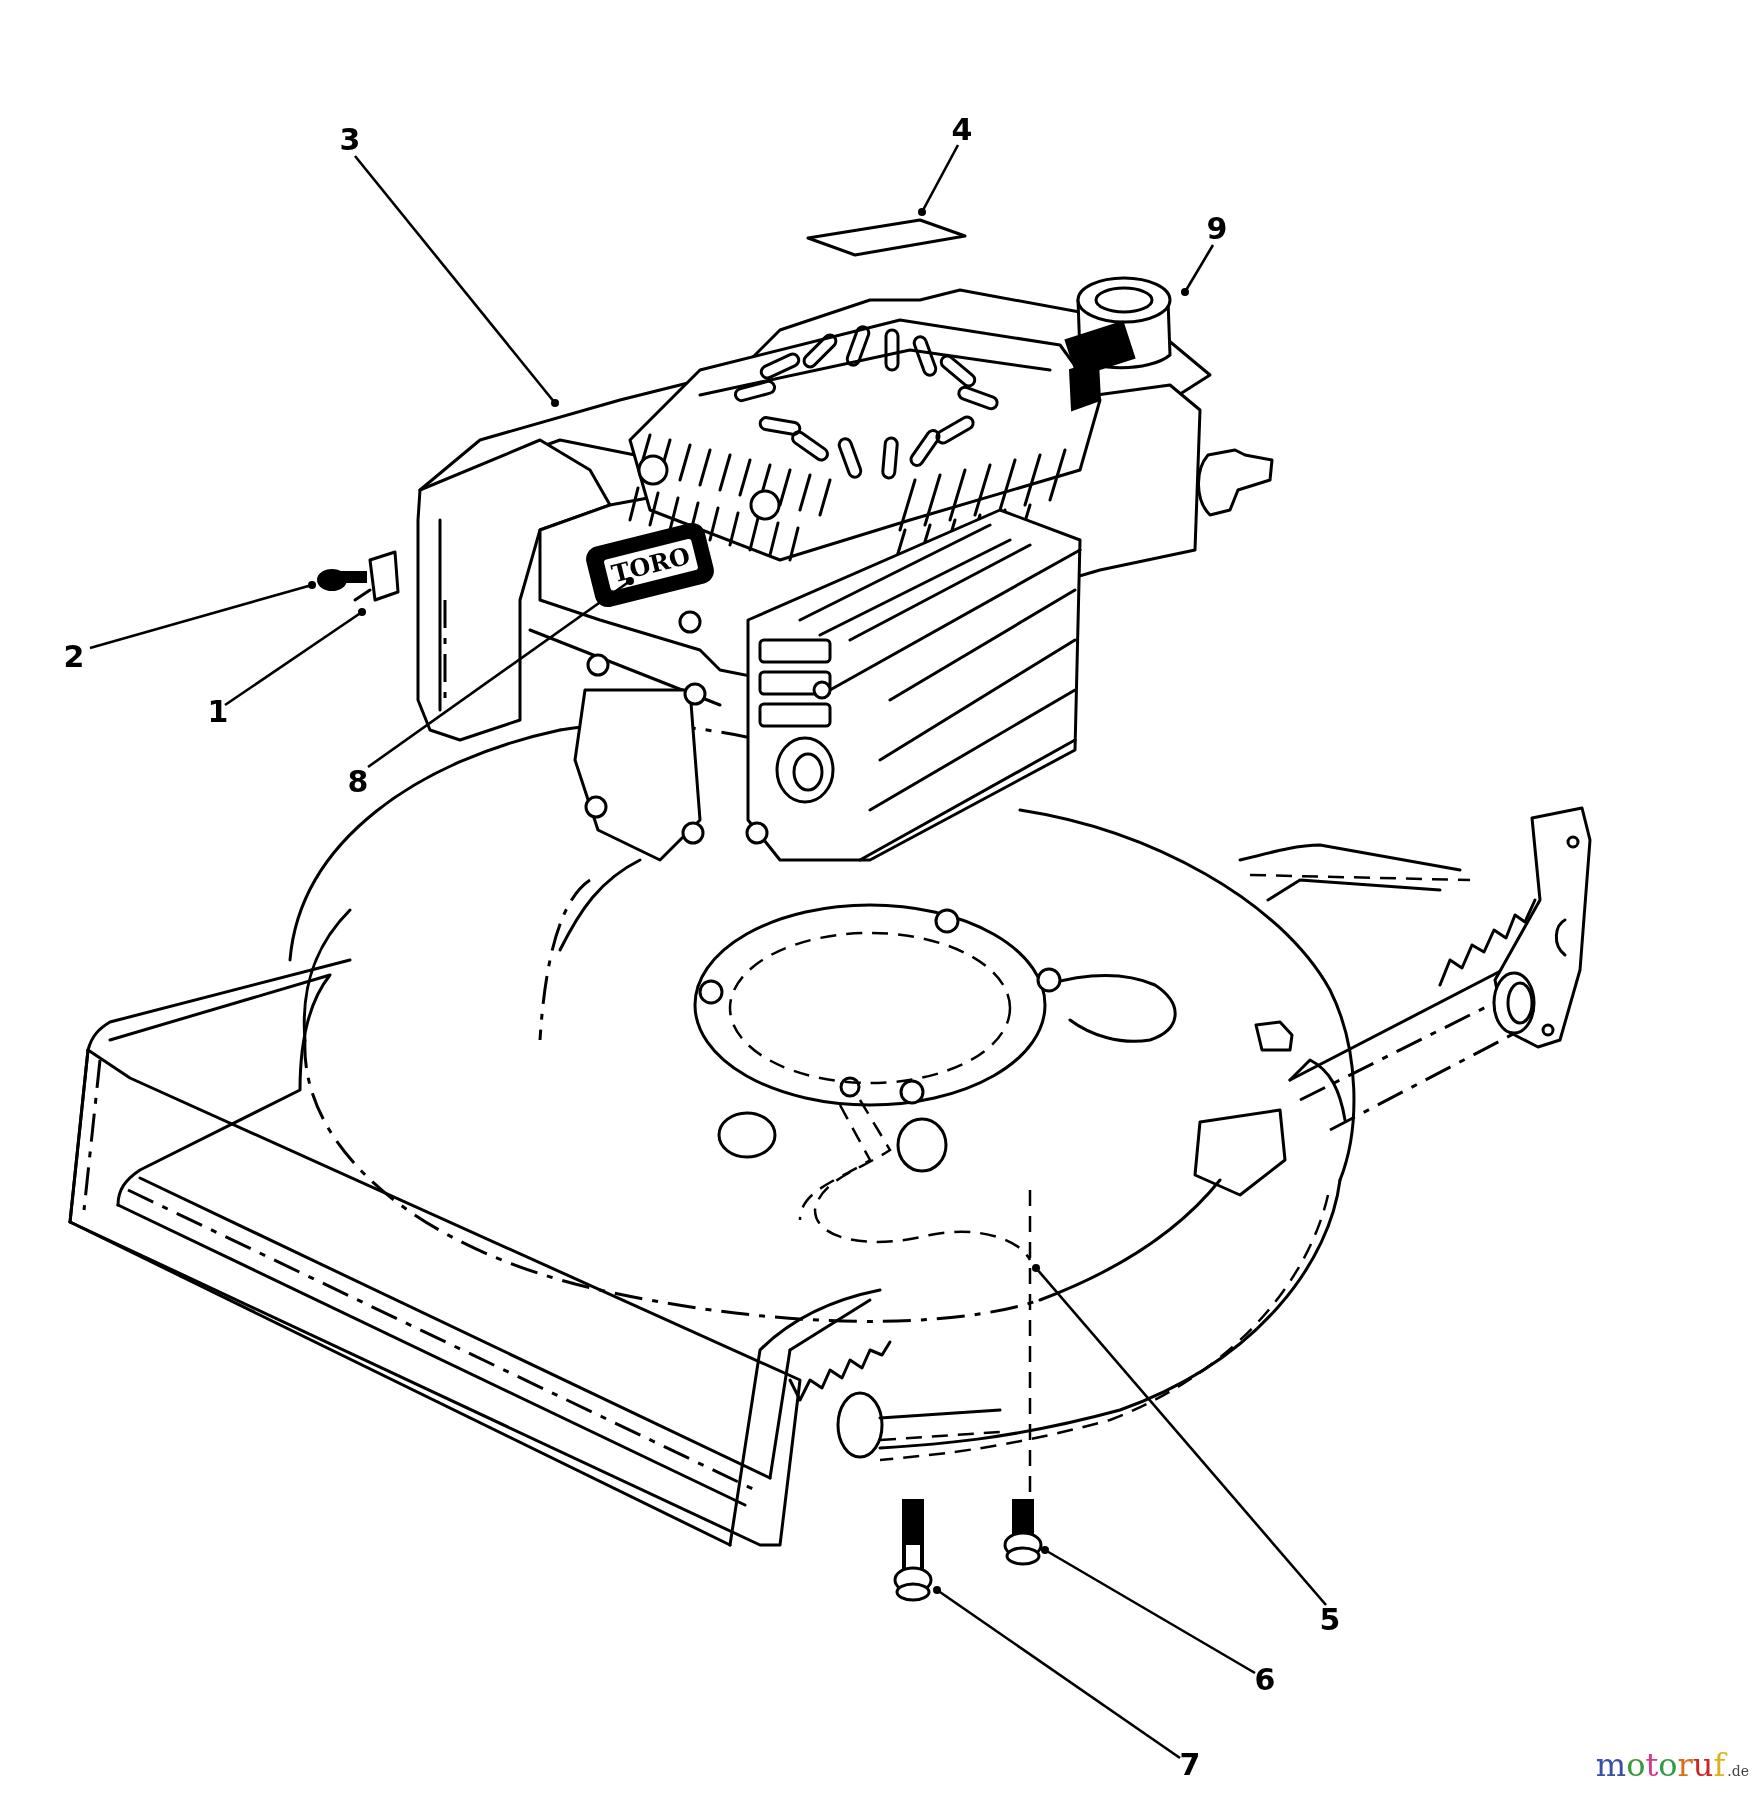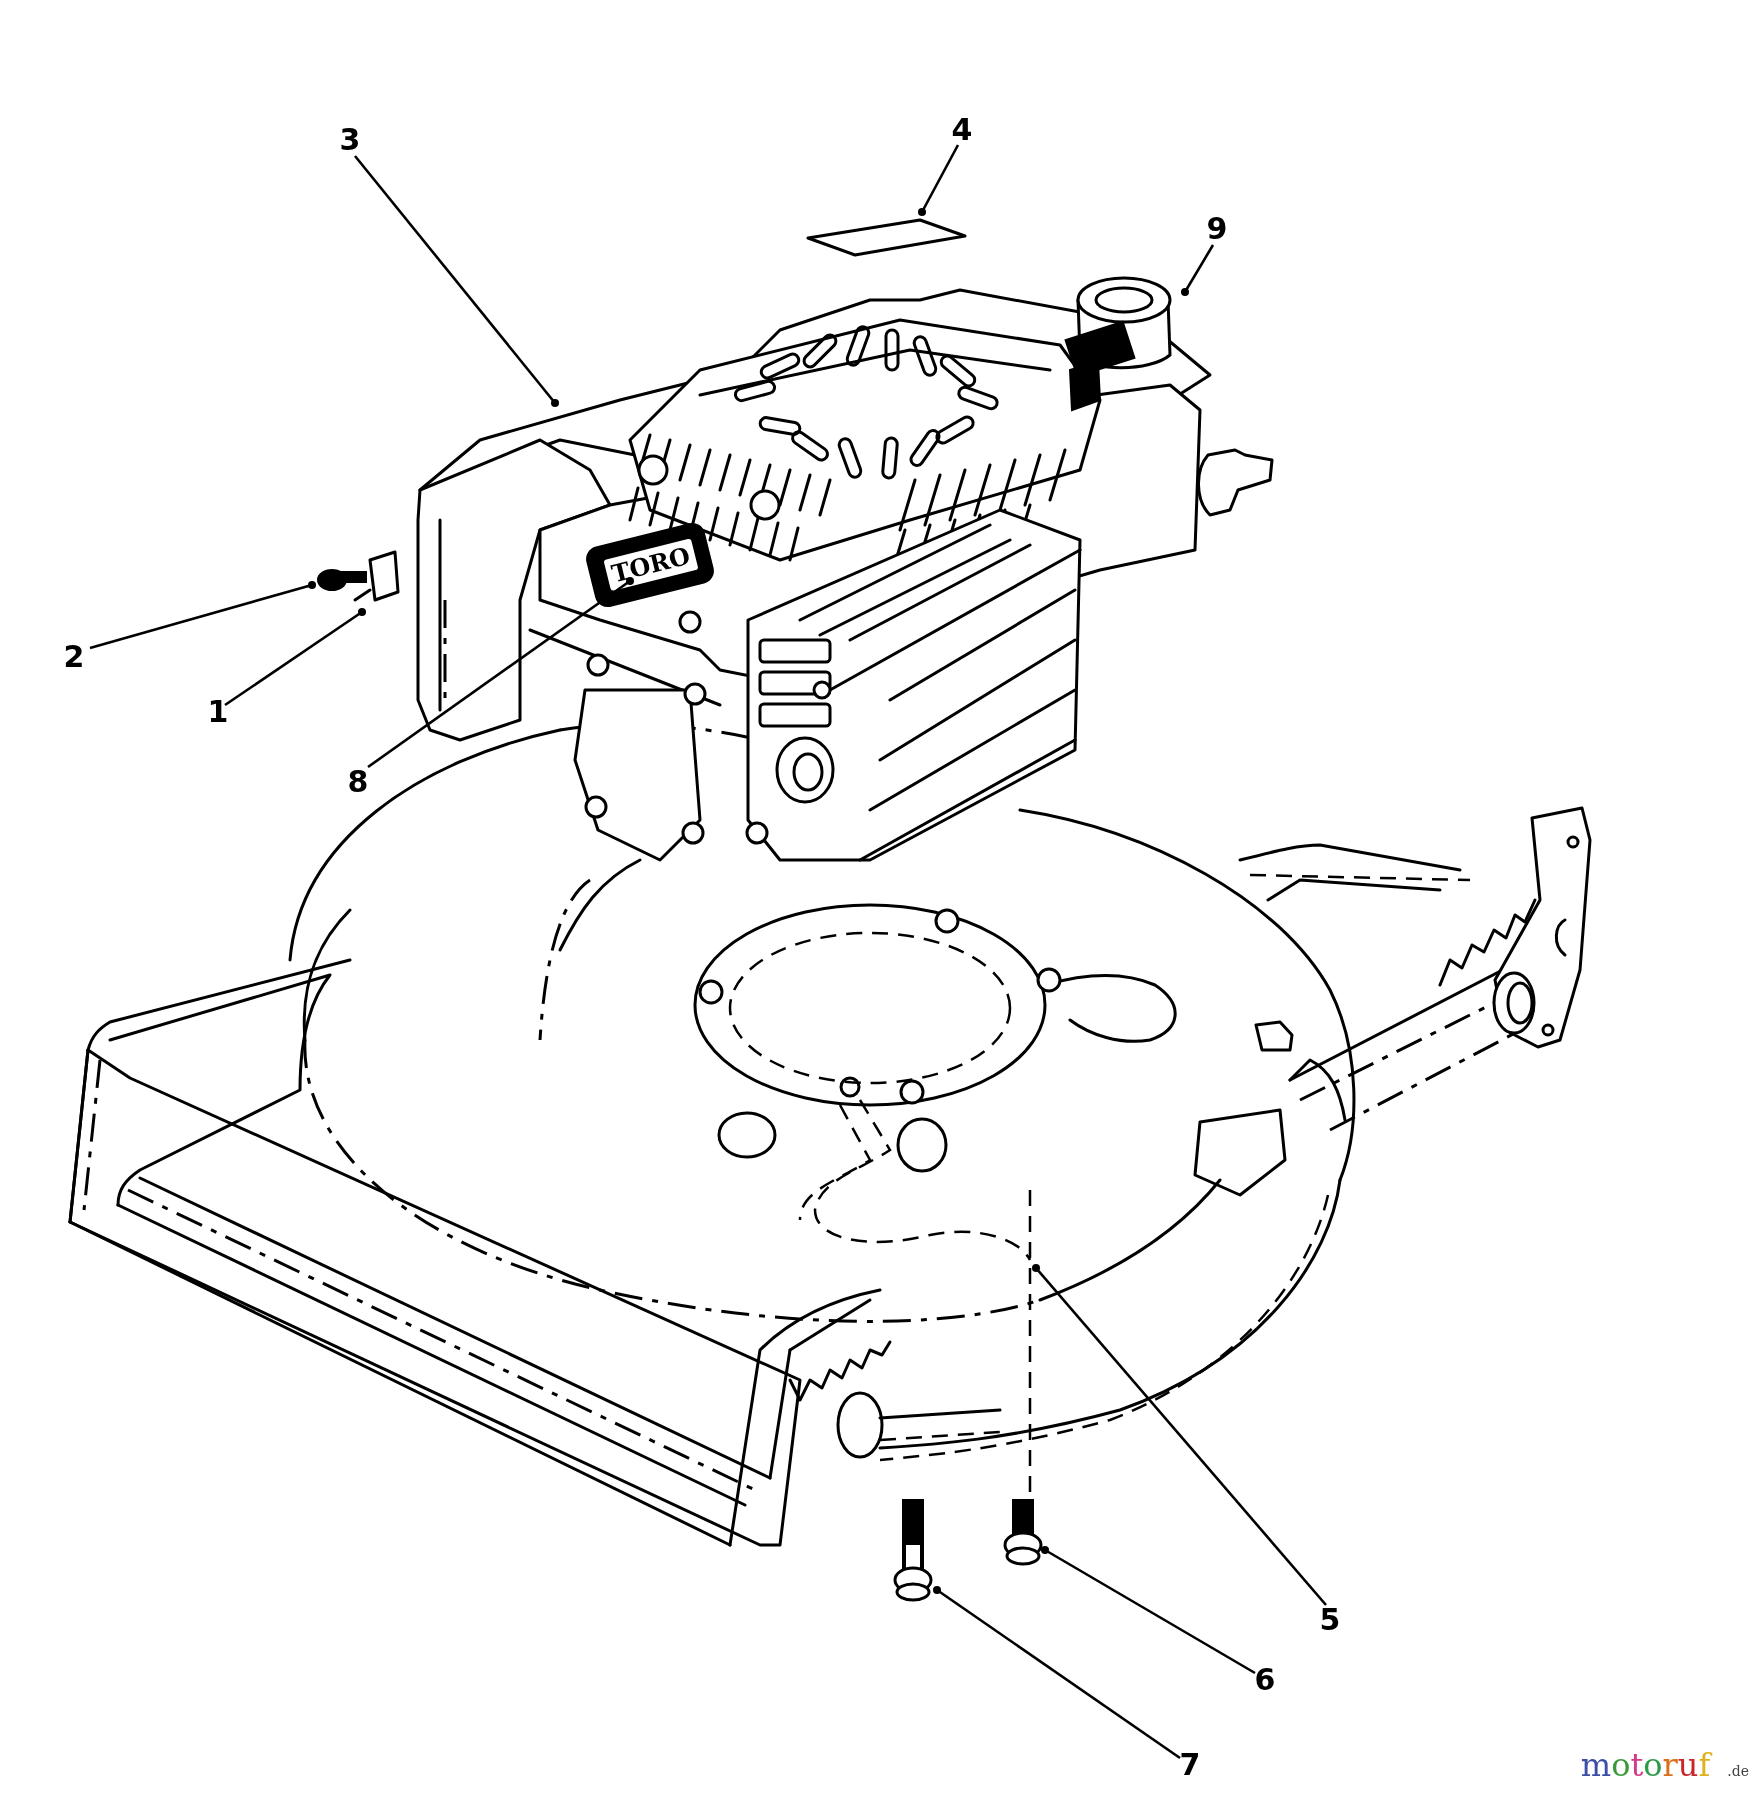--- a/index.html
+++ b/index.html
@@ -11,21 +11,21 @@
     .dash2 { fill: none; stroke: #000; stroke-width: 2.5; stroke-dasharray: 16 10; }
     .fillw { fill: #fff; stroke: #000; stroke-width: 3; stroke-linejoin: round; }
     .fillb { fill: #000; stroke: #000; stroke-width: 2; }
     .leader { fill: none; stroke: #000; stroke-width: 2.6; }
     .dot { fill: #000; }
     .callout { position: absolute; font-family: "DejaVu Sans", sans-serif; font-weight: bold;
                font-size: 30px; color: #000; line-height: 1; transform: translate(-50%, -50%); }
     .watermark { position: absolute; right: 12px; bottom: 16px; font-family: "DejaVu Serif", serif;
                  font-size: 32px; letter-spacing: 0px; }
     .watermark span { display: inline-block; }
-    .watermark .tld { font-size: 14px; color: #444; margin-left: 17px; }
+    .watermark .tld { font-size: 14px; color: #444; margin-left: 2px; }
   </style>
 </head>
 <body>
 
 <svg id="diagram" viewBox="0 0 1761 1800" xmlns="http://www.w3.org/2000/svg">
 
   <g>
 
     <path class="ln" d="M290 960 C 300 840, 420 760, 560 730"></path>
     <path class="dash" d="M560 730 C 620 720, 700 725, 760 740"></path>

